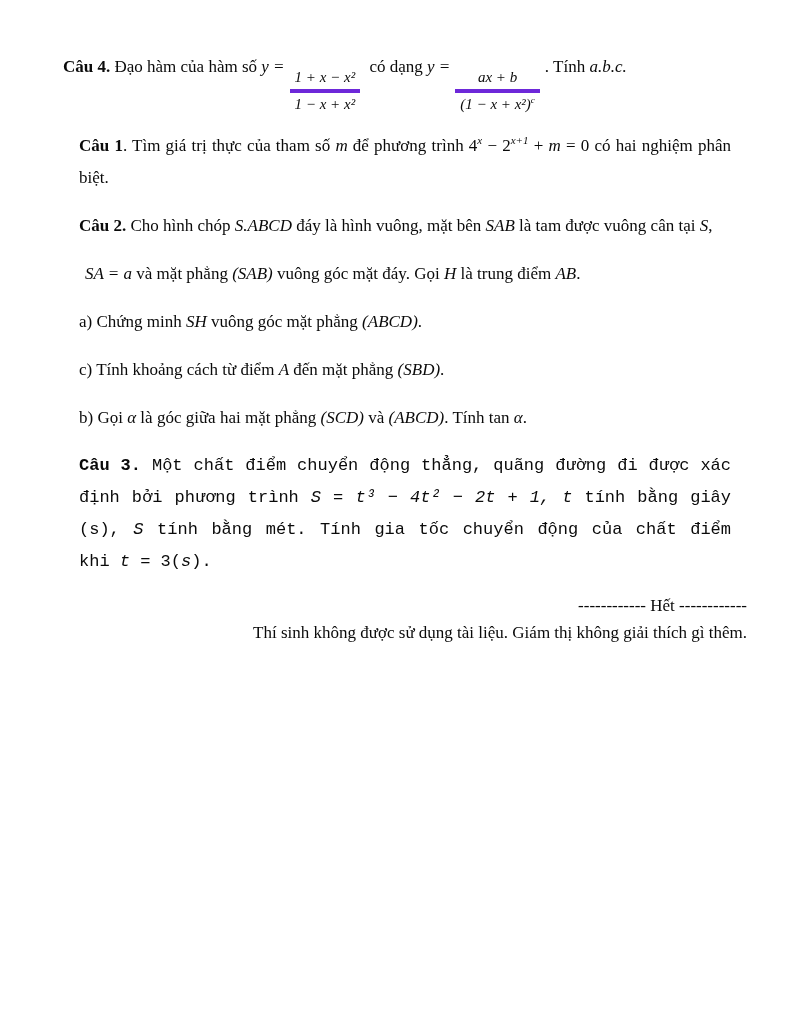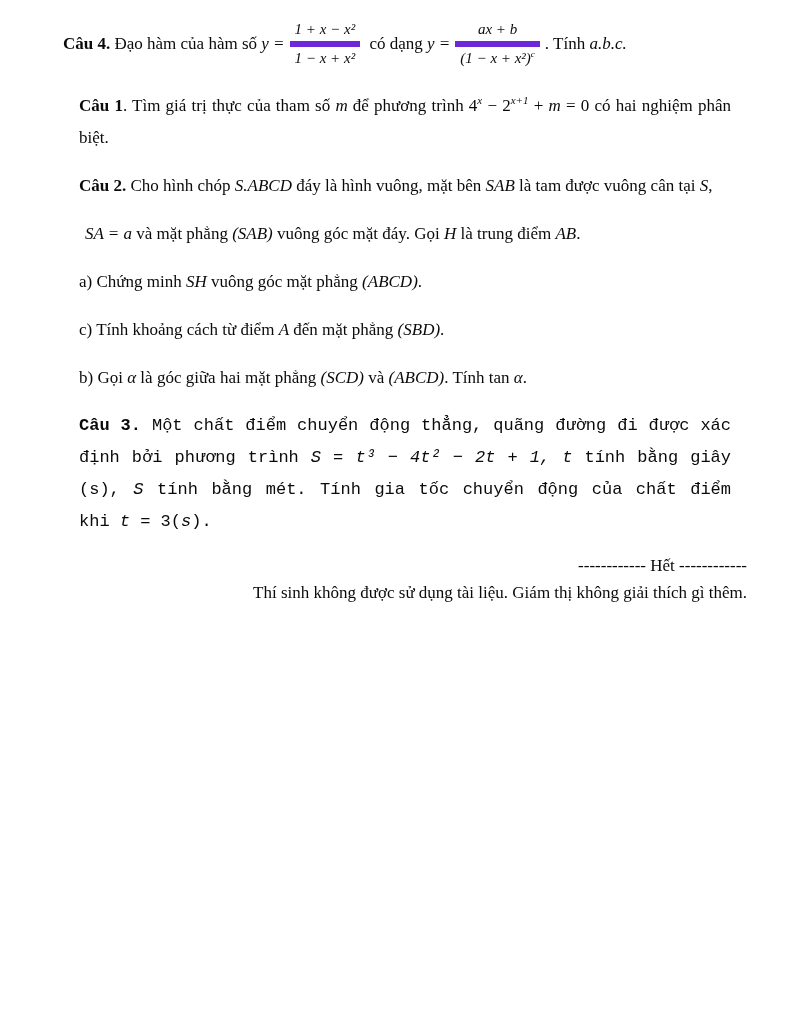--- a/index.html
+++ b/index.html
@@ -46,21 +46,21 @@
   .frac {
     display: inline-flex;
     flex-direction: column;
     text-align: center;
     vertical-align: middle;
     font-style: italic;
     font-size: 15px;
     margin: 0 5px;
     line-height: 19px;
   }
-  .frac .num { padding: 0 5px 2px 5px; border-bottom: 6px solid #6d28d9; }
+  .frac .num { padding: 0 5px 2px 5px; border-bottom: 4px solid #6d28d9; margin-top: 48px; }
   .frac .den { padding: 2px 5px 0 5px; }
   .frac .sup { font-size: 9px; }
   .section-header {
     font-weight: bold;
     margin: 6px 0 0 0;
     line-height: 32px;
     text-align: left;
   }
   .indent2 { margin-left: 22px; text-align: left; }
   .item { margin-top: 14px; text-align: left; }

